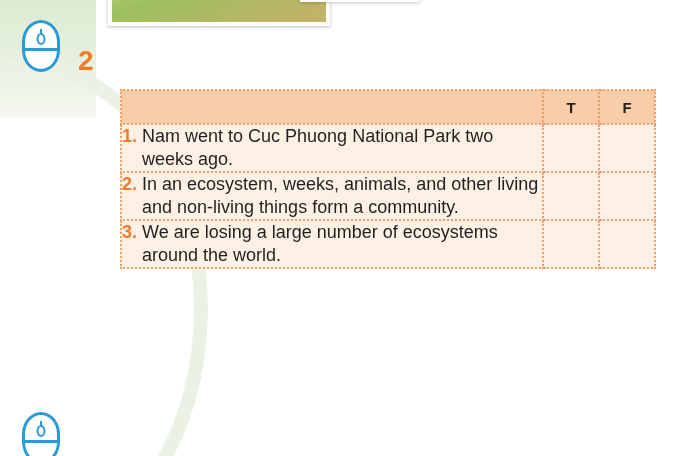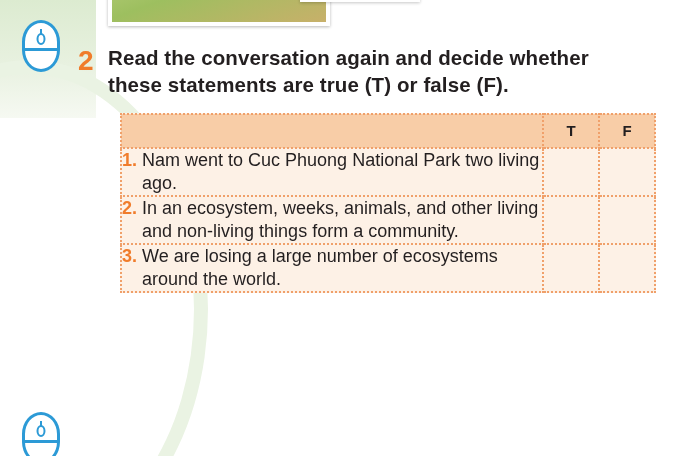--- a/index.html
+++ b/index.html
@@ -183,37 +183,36 @@
 </div>
 <div class="mouse" id="mouse-bottom">
   <div class="mwheel-line"></div>
   <div class="mwheel-dot"></div>
   <div class="mdivider"></div>
 </div>
 
 <div class="exercise">
   <div class="ex-head">
     <div class="ex-number">2</div>
-    <div class="ex-instruction">Read the conversation again and decide whether these statements are true (T) or false (F).</div>
   </div>
 
   <table class="tf-table">
     <thead>
       <tr>
         <th class="col-stmt"></th>
         <th class="col-tf">T</th>
         <th class="col-tf">F</th>
       </tr>
     </thead>
     <tbody>
       <tr>
         <td class="stmt-cell">
           <div class="stmt-row">
             <span class="stmt-num">1.</span>
-            <span class="stmt-text">Nam went to Cuc Phuong National Park two living ago.</span>
+            <span class="stmt-text">Nam went to Cuc Phuong National Park two weeks ago.</span>
           </div>
         </td>
         <td class="ans-cell"></td>
         <td class="ans-cell"></td>
       </tr>
       <tr>
         <td class="stmt-cell">
           <div class="stmt-row">
             <span class="stmt-num">2.</span>
             <span class="stmt-text">In an ecosystem, weeks, animals, and other living and non-living things form a community.</span>

